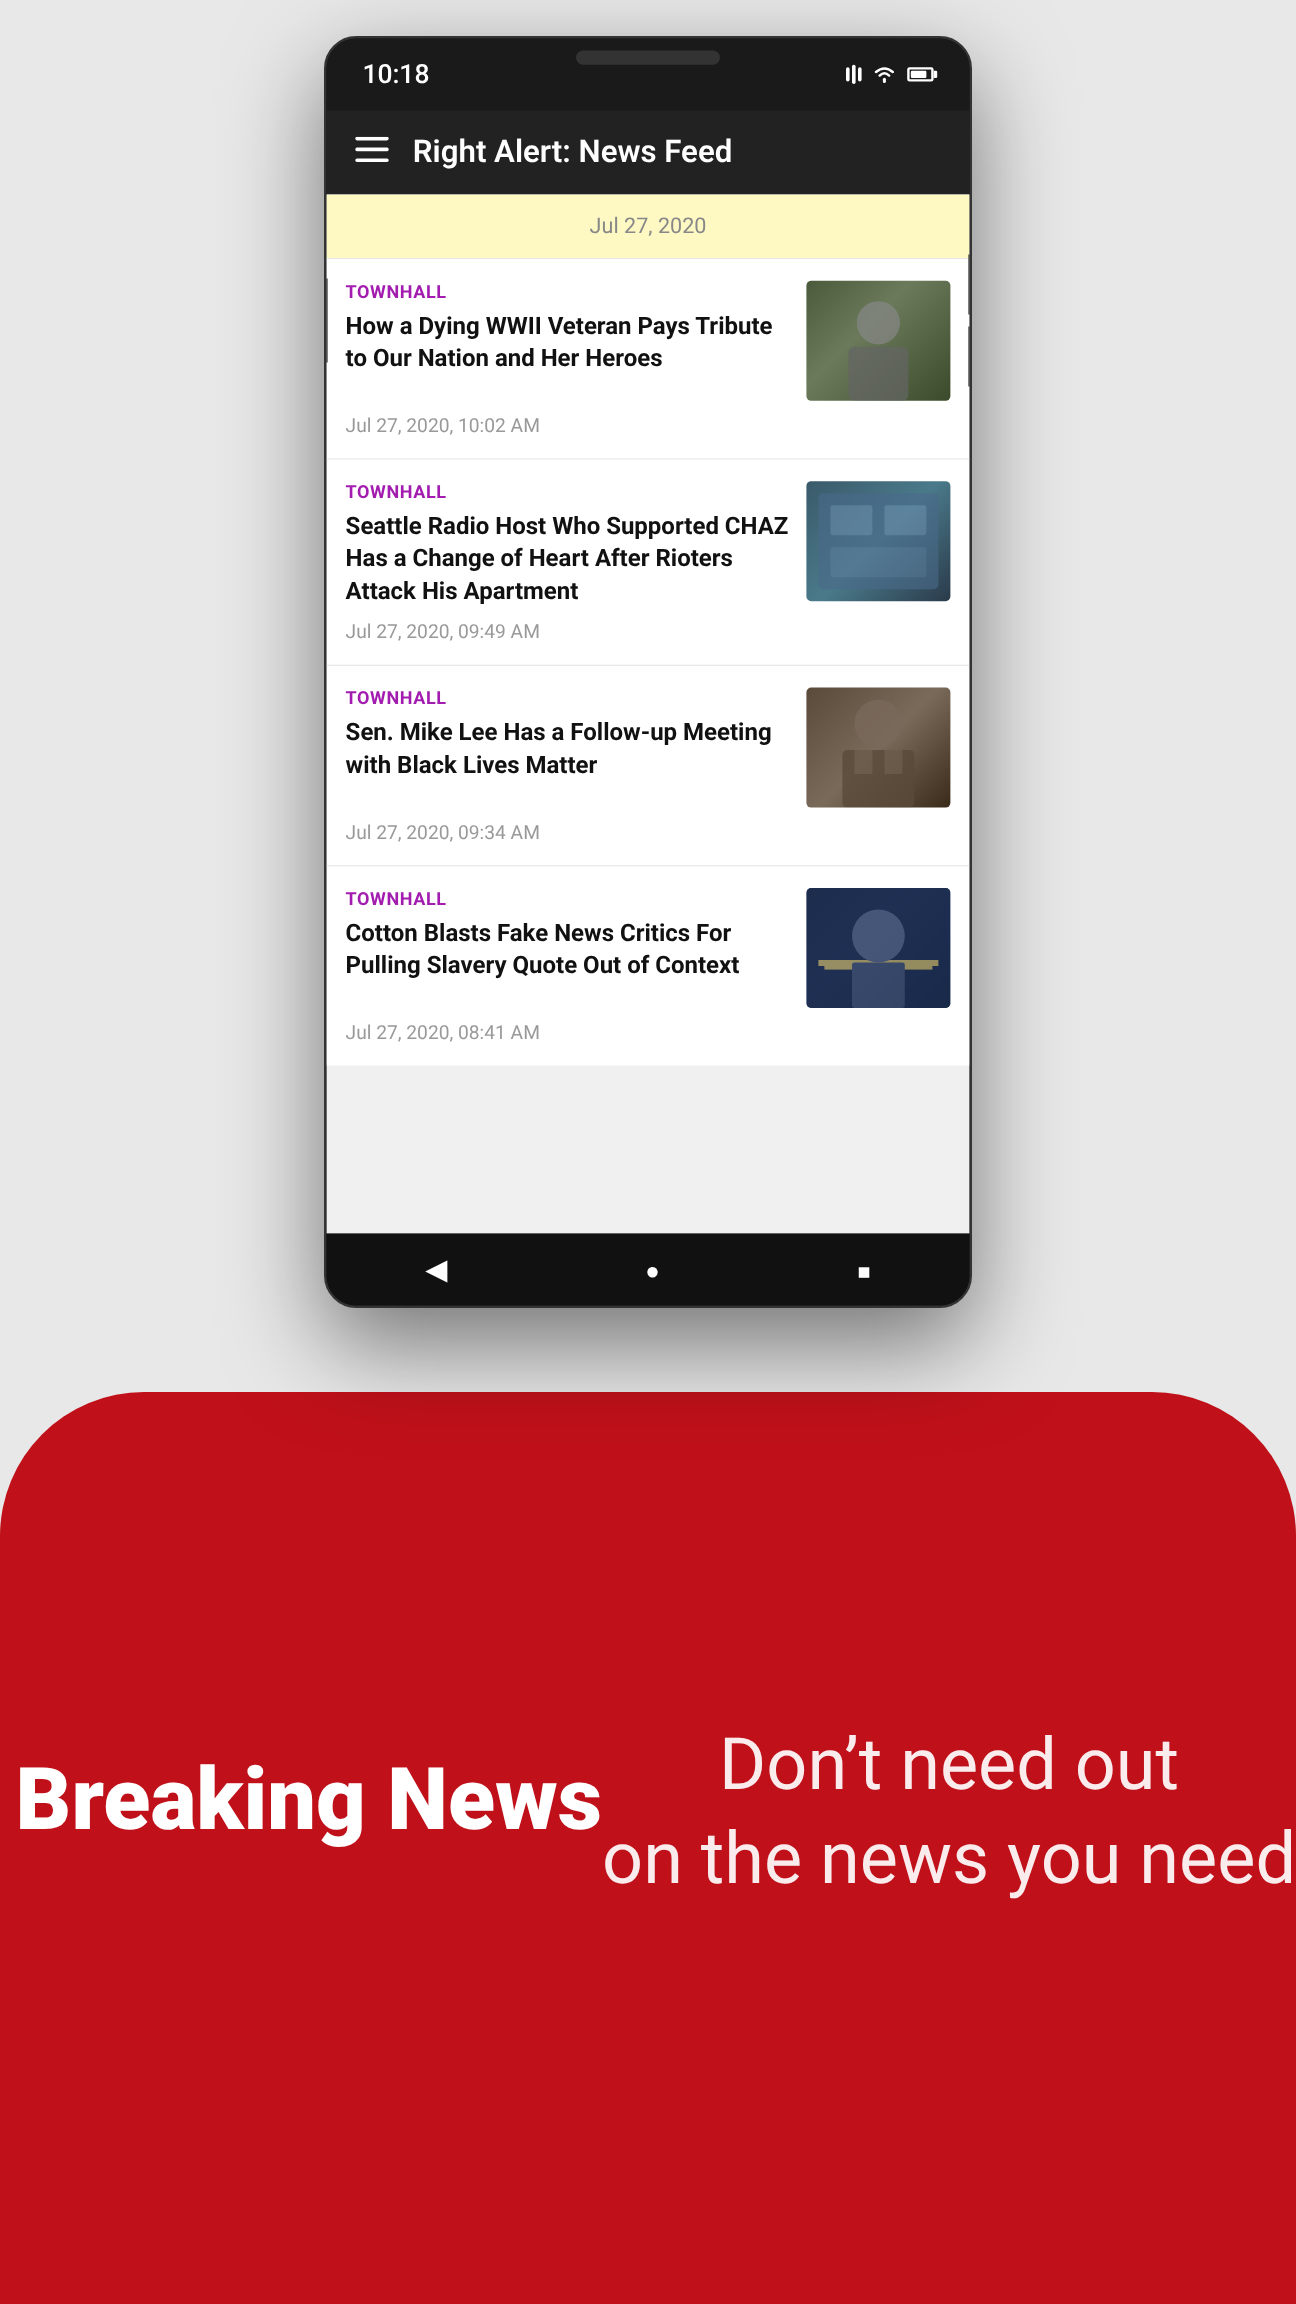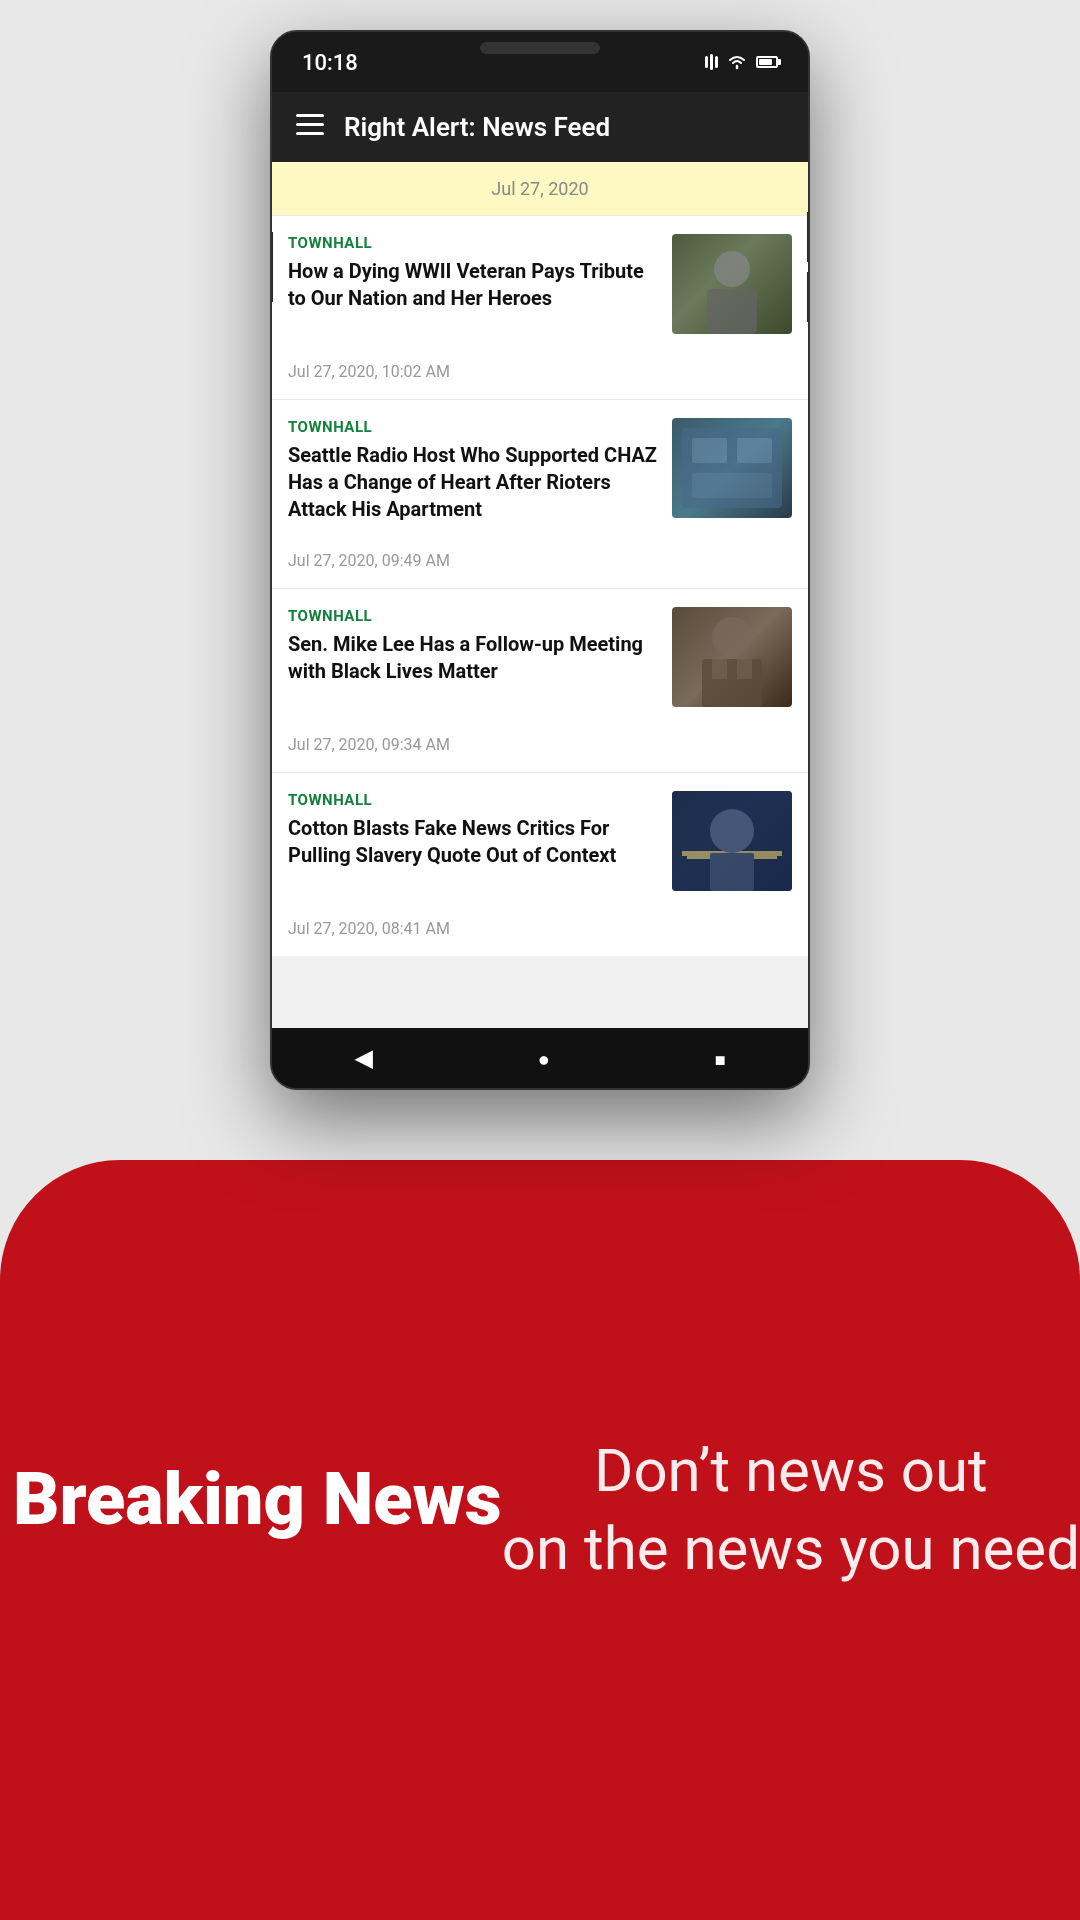--- a/index.html
+++ b/index.html
@@ -152,39 +152,39 @@
       display: flex;
       gap: 12px;
       align-items: flex-start;
     }
 
     .news-text {
       flex: 1;
     }
 
     .news-source {
-      color: #15803d;
+      color: #a21caf;
       font-size: 15px;
       font-weight: 700;
       letter-spacing: 0.5px;
       text-transform: uppercase;
       margin-bottom: 6px;
     }
 
     .news-headline {
       color: #111;
       font-size: 20px;
       font-weight: 700;
       line-height: 1.35;
     }
 
     .news-timestamp {
       color: #999;
       font-size: 16px;
-      margin-top: 20px;
+      margin-top: 3px;
     }
 
     .news-thumbnail {
       width: 120px;
       height: 100px;
       flex-shrink: 0;
       border-radius: 4px;
       overflow: hidden;
       background: #333;
       position: relative;
@@ -296,21 +296,21 @@
       background: #fff;
       border-radius: 2px;
     }
   </style>
 </head>
 <body>
 
 <div class="bottom-section">
   <div class="breaking-news-title">Breaking News</div>
   <div class="breaking-news-sub">
-    <span>Don’t news out</span><br>
+    <span>Don’t need out</span><br>
     <span>on the news you need</span>
   </div>
 </div>
 
 <div class="phone-frame">
 
   <div class="phone-side-btn phone-vol-up"></div>
   <div class="phone-side-btn phone-vol-down"></div>
   <div class="phone-power" style="position:absolute; left:-4px; top:200px; width:5px; height:70px; background:#2a2a2a; border-radius:3px 0 0 3px;"></div>
 

